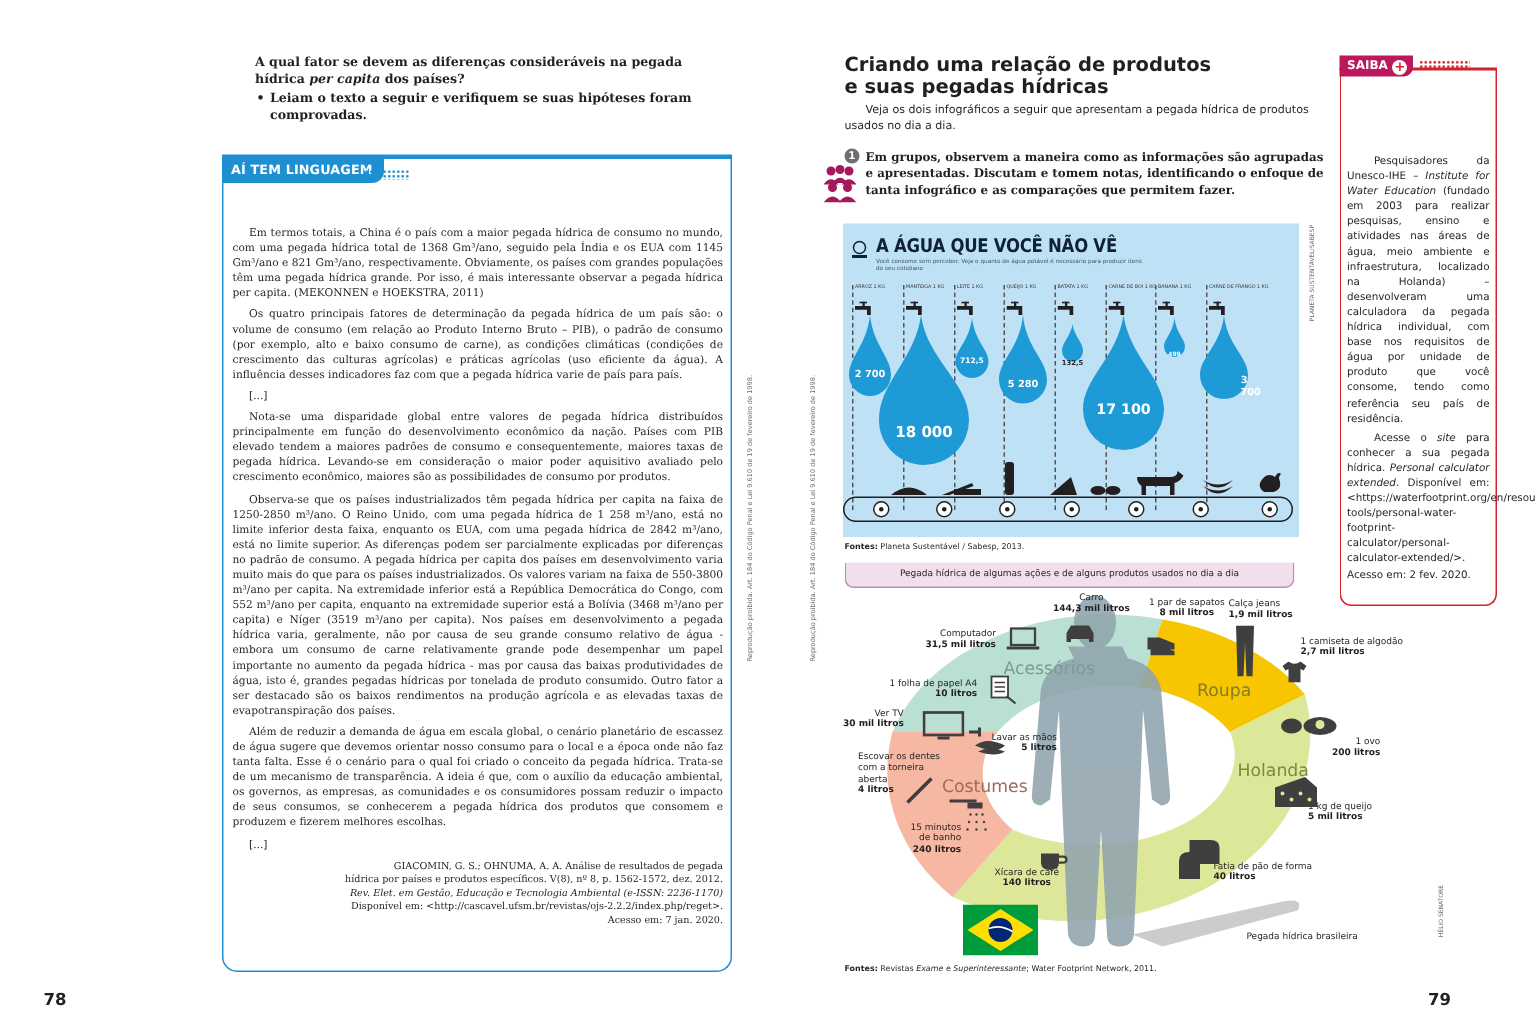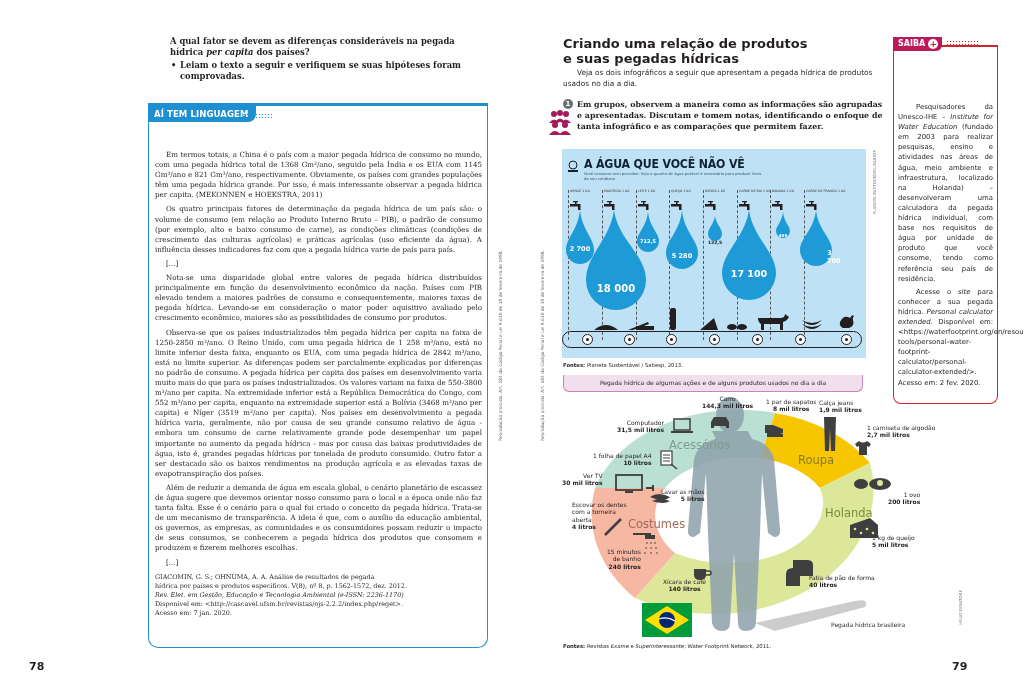--- a/index.html
+++ b/index.html
@@ -19,21 +19,21 @@
   .blue-line { position: absolute; left: 148px; top: 103px; width: 340px; height: 3px; background: #1e8fd0; }
 
   
   .box { position: absolute; left: 148px; top: 106px; width: 340px; height: 542px; border: 1.5px solid #1e8fd0; border-top: none; border-radius: 0 0 10px 10px; }
   .box-tag { position: absolute; left: 148px; top: 106px; height: 16px; background: #1e8fd0; color: #ffffff; font-family: "DejaVu Sans", sans-serif; font-size: 8.5px; font-weight: bold; padding: 3px 8px 0 6px; border-radius: 0 0 8px 0; letter-spacing: 0.1px; }
   .box-dots { position: absolute; left: 243px; top: 113px; width: 30px; height: 7px; background-image: radial-gradient(#1e8fd0 0.8px, transparent 0.9px); background-size: 3px 3px; }
   .box-title { position: absolute; left: 148px; top: 134px; width: 340px; text-align: center; font-family: "DejaVu Sans", sans-serif; font-weight: bold; font-size: 10.5px; }
   .box-text { position: absolute; left: 155px; top: 150px; width: 327px; font-size: 7.1px; line-height: 10.1px; text-align: justify; color: #231f20; }
   .box-text p { text-indent: 11px; margin-bottom: 4px; }
   .box-text p.ell { text-indent: 11px; }
-  .box-text .cit { text-align: left; text-indent: 0; font-size: 6.4px; line-height: 9.2px; margin-top: 5px; }
+  .box-text .cit { text-align: right; text-indent: 0; font-size: 6.4px; line-height: 9.2px; margin-top: 5px; }
 
   .page-num { position: absolute; font-family: "DejaVu Sans", sans-serif; font-weight: bold; font-size: 11px; }
   .pn-left { left: 29px; top: 660px; }
   .pn-right { left: 952px; top: 660px; }
 
   .vertical-note { position: absolute; font-family: "DejaVu Sans", sans-serif; font-size: 4.4px; color: #6d6e71; writing-mode: vertical-rl; transform: rotate(180deg); white-space: nowrap; }
 
   
   .r-title { position: absolute; left: 563px; top: 36px; width: 320px; font-family: "DejaVu Sans", sans-serif; font-weight: bold; font-size: 13px; line-height: 15px; color: #231f20; }
   .r-intro { position: absolute; left: 563px; top: 68px; width: 320px; font-family: "DejaVu Sans", sans-serif; font-size: 7.4px; line-height: 10.5px; text-indent: 14px; }

